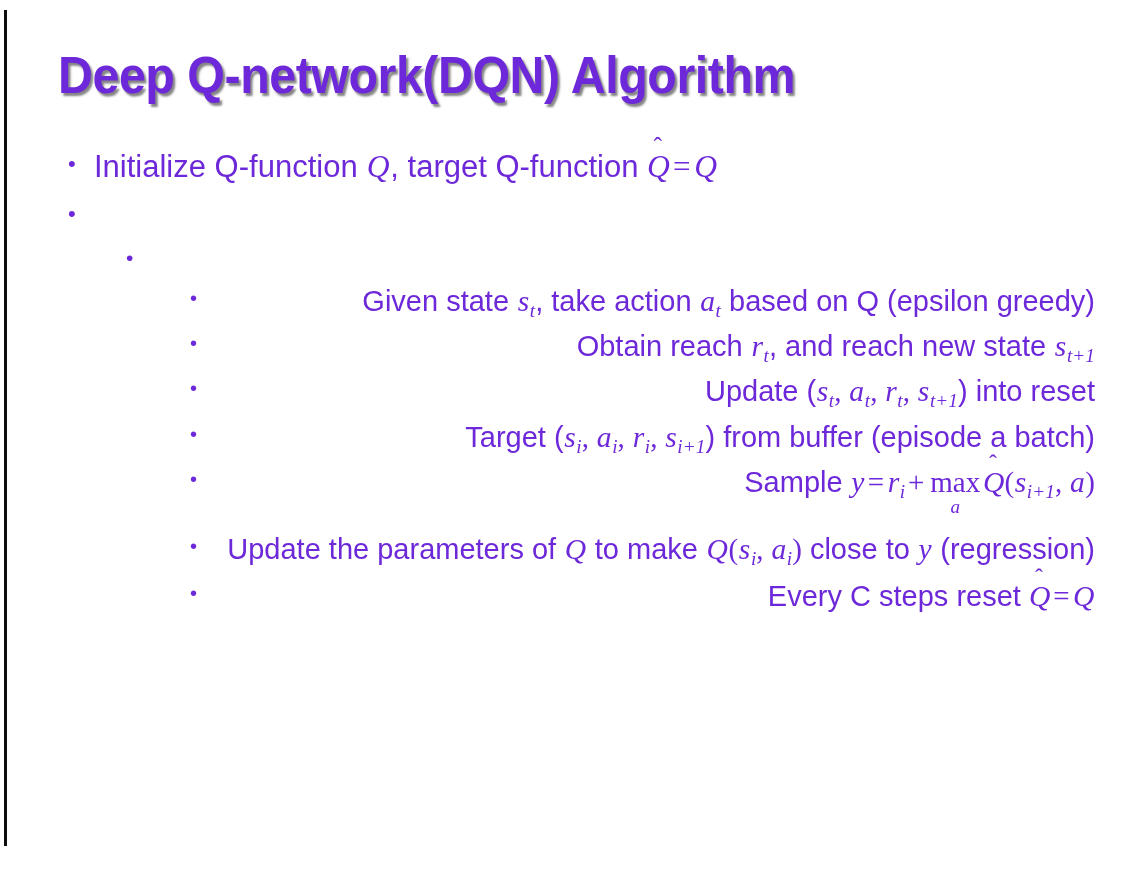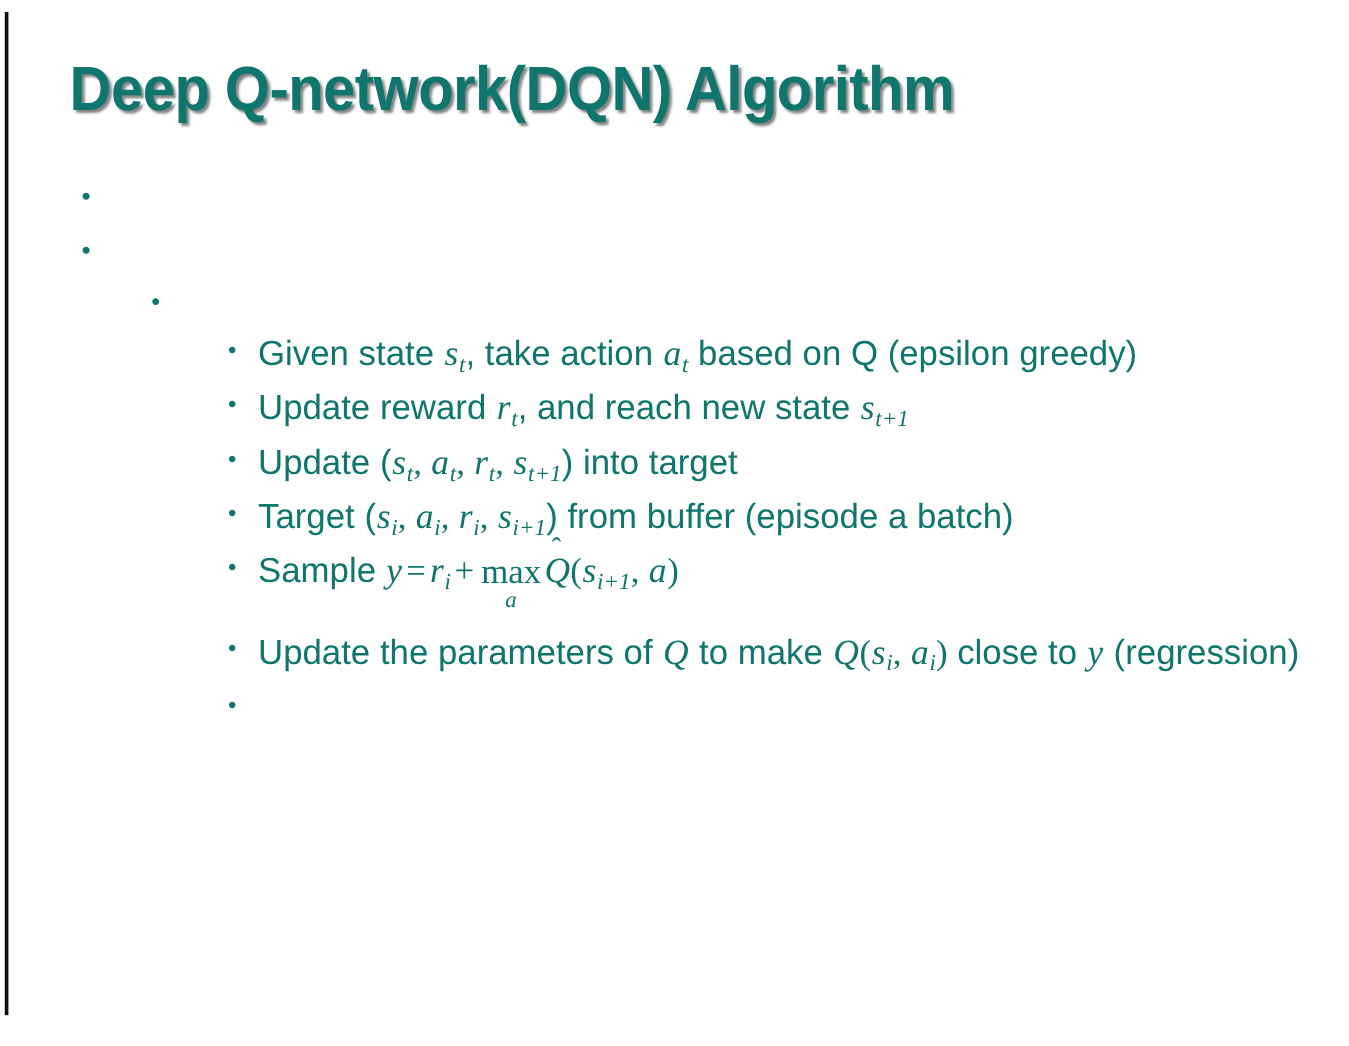--- a/index.html
+++ b/index.html
@@ -7,21 +7,21 @@
     padding: 0;
     background: #ffffff;
   }
   #slide {
     position: relative;
     width: 1124px;
     height: 872px;
     background: #ffffff;
     overflow: hidden;
     font-family: "Liberation Sans", sans-serif;
-    color: #0f766e;
+    color: #6d28d9;
   }
   
   #left-rule {
     position: absolute;
     left: 4px;
     top: 10px;
     width: 3px;
     height: 836px;
     background: #0d0d0d;
   }
@@ -66,21 +66,21 @@
   .lvl1 .content { max-width: 960px; }
 
   
   .lvl2 { font-size: 30px; line-height: 1.30; margin-bottom: 7px; }
   .lvl2 .bullet { width: 25px; margin-left: 126px; font-size: 21px; line-height: 1.62; }
   .lvl2 .content { max-width: 920px; }
 
   
   .lvl3 { font-size: 29px; line-height: 1.33; margin-bottom: 4px; }
   .lvl3 .bullet { width: 25px; margin-left: 190px; font-size: 20px; line-height: 1.62; }
-  .lvl3 .content { max-width: 880px; }
+  .lvl3 .content { max-width: 880px; text-align: right; }
 
   
   .mi {
     font-family: "Liberation Serif", "DejaVu Serif", serif;
     font-style: italic;
     font-size: 1.02em;
     padding: 0 0.02em;
   }
   .mo {
     font-family: "Liberation Serif", "DejaVu Serif", serif;
@@ -148,43 +148,44 @@
 <div id="slide">
 
   <div id="left-rule"></div>
 
   <div id="title">Deep Q-network(DQN) Algorithm</div>
 
   <div id="body">
 
     <div class="row lvl1">
       <span class="bullet">•</span>
+      <span class="content"><span>Initialize Q-function </span><span class="mi">Q</span><span>, target Q-function </span><span class="hat"><span class="hatmark">̂</span><span>Q</span></span><span class="mo">=</span><span class="mi">Q</span></span>
     </div>
 
     <div class="row lvl1">
       <span class="bullet">•</span>
     </div>
 
     <div class="row lvl2">
       <span class="bullet">•</span>
     </div>
 
     <div class="row lvl3">
       <span class="bullet">•</span>
       <span class="content"><span>Given state </span><span class="mi">s</span><span class="sub">t</span><span>, take action </span><span class="mi">a</span><span class="sub">t</span><span> based on Q (epsilon greedy)</span></span>
     </div>
 
     <div class="row lvl3">
       <span class="bullet">•</span>
-      <span class="content"><span>Update reward </span><span class="mi">r</span><span class="sub">t</span><span>, and reach new state </span><span class="mi">s</span><span class="sub">t+1</span></span>
-    </div>
-
-    <div class="row lvl3">
-      <span class="bullet">•</span>
-      <span class="content"><span>Update (</span><span class="mi">s</span><span class="sub">t</span><span class="mtxt">, </span><span class="mi">a</span><span class="sub">t</span><span class="mtxt">, </span><span class="mi">r</span><span class="sub">t</span><span class="mtxt">, </span><span class="mi">s</span><span class="sub">t+1</span><span>) into target</span></span>
+      <span class="content"><span>Obtain reach </span><span class="mi">r</span><span class="sub">t</span><span>, and reach new state </span><span class="mi">s</span><span class="sub">t+1</span></span>
+    </div>
+
+    <div class="row lvl3">
+      <span class="bullet">•</span>
+      <span class="content"><span>Update (</span><span class="mi">s</span><span class="sub">t</span><span class="mtxt">, </span><span class="mi">a</span><span class="sub">t</span><span class="mtxt">, </span><span class="mi">r</span><span class="sub">t</span><span class="mtxt">, </span><span class="mi">s</span><span class="sub">t+1</span><span>) into reset</span></span>
     </div>
 
     <div class="row lvl3">
       <span class="bullet">•</span>
       <span class="content"><span>Target (</span><span class="mi">s</span><span class="sub">i</span><span class="mtxt">, </span><span class="mi">a</span><span class="sub">i</span><span class="mtxt">, </span><span class="mi">r</span><span class="sub">i</span><span class="mtxt">, </span><span class="mi">s</span><span class="sub">i+1</span><span>) from buffer (episode a batch)</span></span>
     </div>
 
     <div class="row lvl3" style="margin-bottom:14px;">
       <span class="bullet">•</span>
       <span class="content"><span>Sample </span><span class="mi">y</span><span class="mo">=</span><span class="mi">r</span><span class="sub">i</span><span class="mo">+</span><span class="bigop">
@@ -193,16 +194,17 @@
           </span><span class="hat"><span class="hatmark">̂</span><span>Q</span></span><span class="mtxt">(</span><span class="mi">s</span><span class="sub">i+1</span><span class="mtxt">, </span><span class="mi">a</span><span class="mtxt">)</span></span>
     </div>
 
     <div class="row lvl3">
       <span class="bullet">•</span>
       <span class="content"><span>Update the parameters of </span><span class="mi">Q</span><span> to make </span><span class="mi">Q</span><span class="mtxt">(</span><span class="mi">s</span><span class="sub">i</span><span class="mtxt">, </span><span class="mi">a</span><span class="sub">i</span><span class="mtxt">)</span><span> close to </span><span class="mi">y</span><span> (regression)</span></span>
     </div>
 
     <div class="row lvl3" style="margin-top:6px;">
       <span class="bullet">•</span>
+      <span class="content"><span>Every C steps reset </span><span class="hat"><span class="hatmark">̂</span><span>Q</span></span><span class="mo">=</span><span class="mi">Q</span></span>
     </div>
 
   </div>
 </div>
 
 </body></html>

